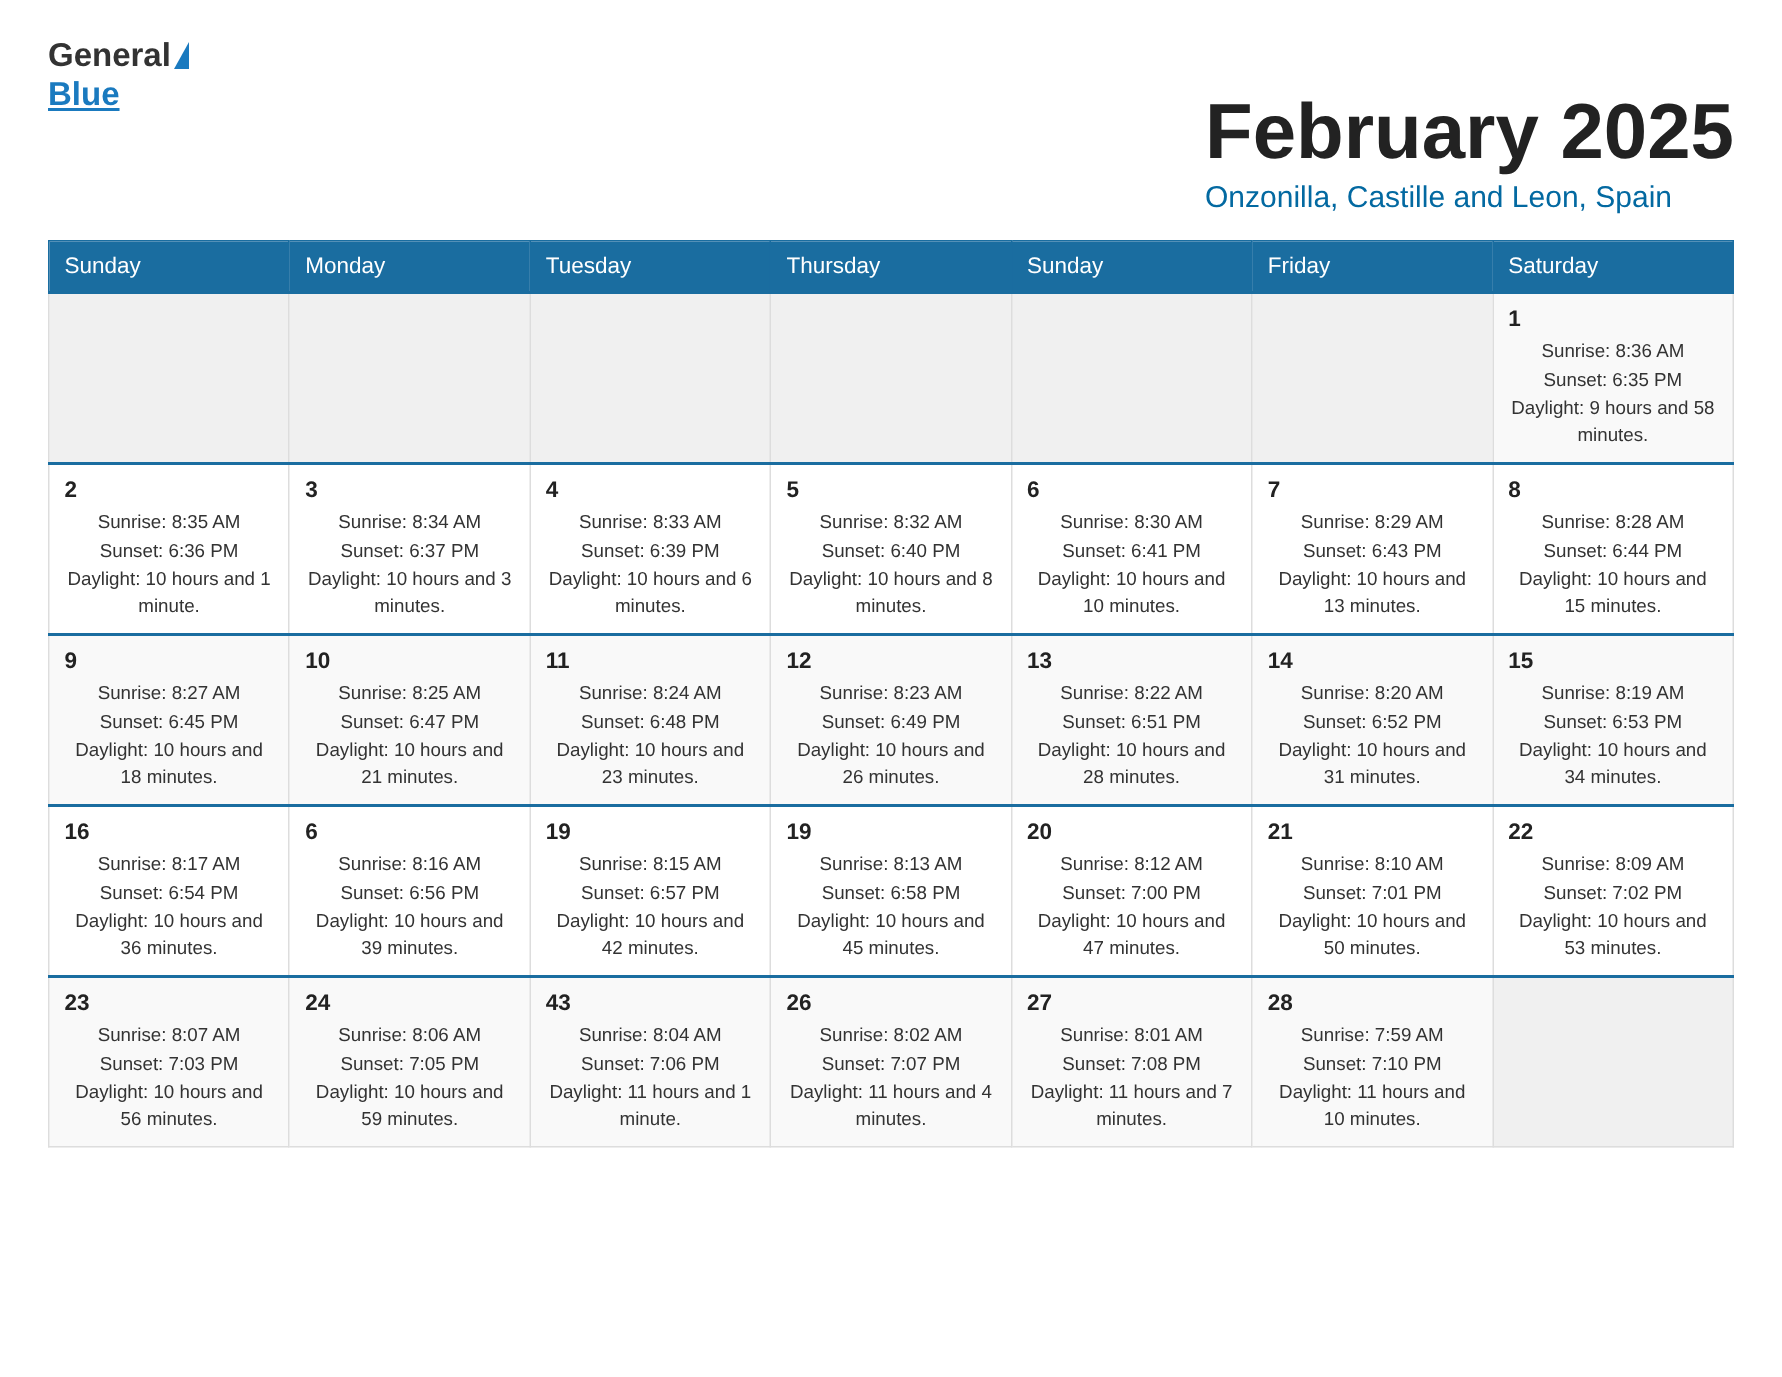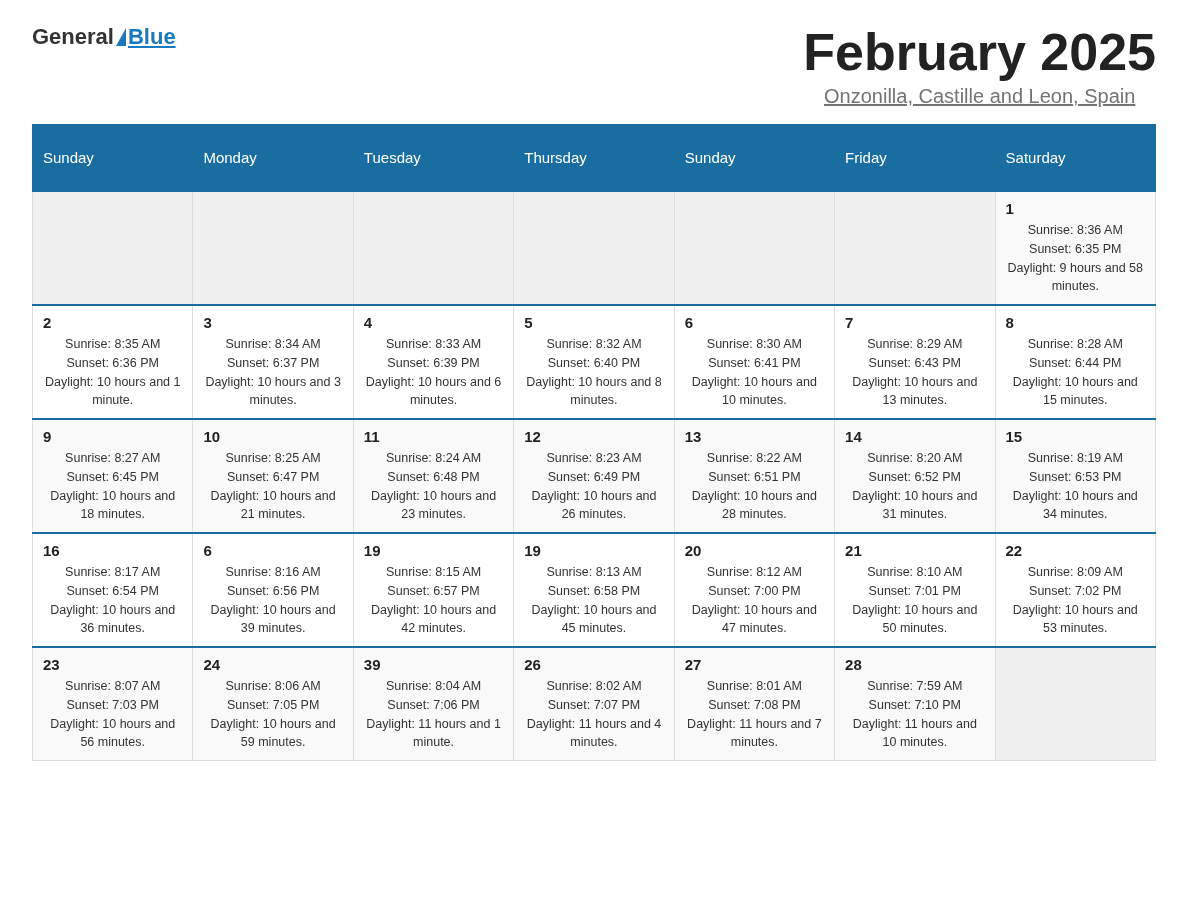--- a/index.html
+++ b/index.html
@@ -11,20 +11,21 @@
       min-height: 918px;
     }
     .header {
       display: flex;
       justify-content: space-between;
       align-items: flex-start;
       margin-bottom: 8px;
     }
     .logo {
       display: flex;
+      flex-direction: column;
       align-items: flex-start;
     }
     .logo-text {
       display: flex;
       align-items: center;
       font-size: 22px;
       font-weight: bold;
       color: #333;
     }
     .logo-general { color: #333; }
@@ -36,47 +37,47 @@
       display: inline-block;
       margin: 0 2px;
     }
     .logo-blue {
       color: #1a7abf;
       font-size: 22px;
       font-weight: bold;
       text-decoration: underline;
     }
     .title-block {
-      text-align: center;
+      text-align: left;
+      margin-top: 36px;
     }
     .month-title {
       font-size: 52px;
       font-weight: bold;
       color: #222;
       line-height: 1.1;
     }
     .location {
       font-size: 20px;
-      color: #737373;
+      color: #0369a1;
       margin-top: 4px;
-      text-decoration: underline;
     }
     .calendar {
       width: 100%;
       border-collapse: collapse;
       margin-top: 16px;
     }
     .calendar thead tr {
       background-color: #1a6da0;
     }
     .calendar thead th {
       color: #fff;
       font-size: 15px;
       font-weight: normal;
-      padding: 24px 10px;
+      padding: 8px 10px;
       text-align: left;
       border: 1px solid #1a6da0;
     }
     .calendar tbody tr {
       border-top: 2px solid #1a6da0;
     }
     .calendar tbody td {
       vertical-align: top;
       padding: 8px 10px;
       border: 1px solid #ddd;
@@ -247,21 +248,21 @@
       <tr>
         <td>
           <span class="day-number">23</span>
           <div class="day-info">Sunrise: 8:07 AM<br>Sunset: 7:03 PM<br>Daylight: 10 hours and 56 minutes.</div>
         </td>
         <td>
           <span class="day-number">24</span>
           <div class="day-info">Sunrise: 8:06 AM<br>Sunset: 7:05 PM<br>Daylight: 10 hours and 59 minutes.</div>
         </td>
         <td>
-          <span class="day-number">39</span>
+          <span class="day-number">43</span>
           <div class="day-info">Sunrise: 8:04 AM<br>Sunset: 7:06 PM<br>Daylight: 11 hours and 1 minute.</div>
         </td>
         <td>
           <span class="day-number">26</span>
           <div class="day-info">Sunrise: 8:02 AM<br>Sunset: 7:07 PM<br>Daylight: 11 hours and 4 minutes.</div>
         </td>
         <td>
           <span class="day-number">27</span>
           <div class="day-info">Sunrise: 8:01 AM<br>Sunset: 7:08 PM<br>Daylight: 11 hours and 7 minutes.</div>
         </td>

